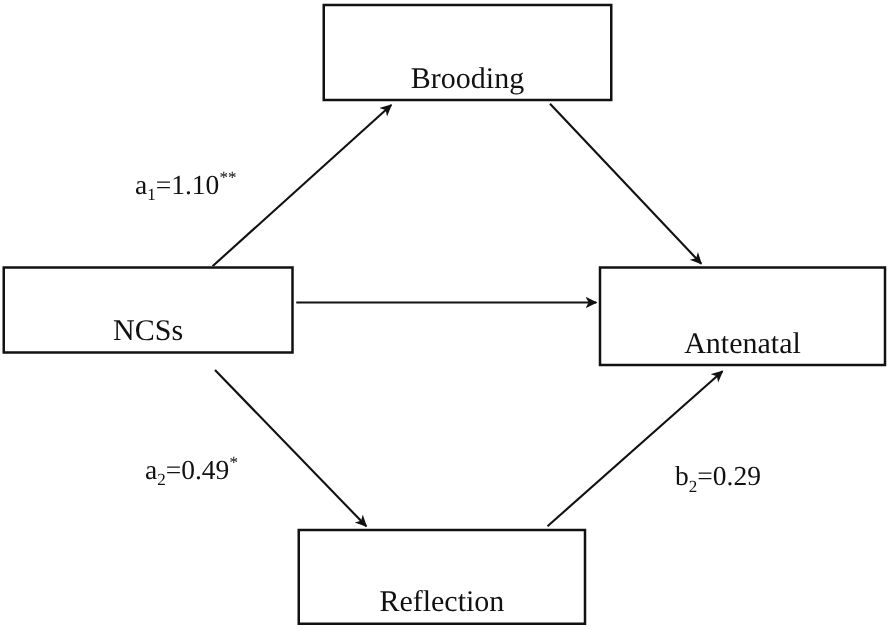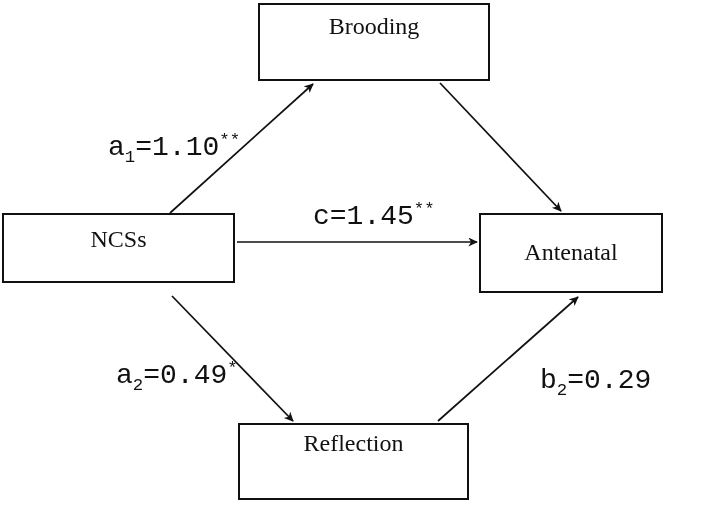--- a/index.html
+++ b/index.html
@@ -22,37 +22,36 @@
     width: 713px;
     height: 505px;
   }
   .node {
     position: absolute;
     box-sizing: border-box;
     border: 2px solid var(--ink, #111111);
     background: #ffffff;
     display: flex;
     justify-content: center;
-    align-items: flex-start;
+    align-items: flex-end;
     text-align: center;
     font-size: 24px;
     line-height: 31px;
     color: var(--ink, #111111);
   }
   .node.brooding   { left: 258px; top: 3px;   width: 232px; height: 78px; padding-top: 6px; }
   .node.ncss       { left: 2px;   top: 213px; width: 233px; height: 70px; padding-top: 9px; }
-  .node.antenatal  { left: 479px; top: 213px; width: 184px; height: 80px; padding-top: 22px; }
+  .node.antenatal  { left: 479px; top: 213px; width: 230px; height: 80px; padding-top: 22px; }
   .node.reflection { left: 238px; top: 423px; width: 231px; height: 77px; padding-top: 3px; }
   .plabel {
     position: absolute;
-    font-size: 28px;
+    font-size: 22px;
     line-height: 24px;
     white-space: nowrap;
     color: var(--ink, #111111);
-    font-family: Liberation Mono, monospace;
   }
   .plabel sub { font-size: 0.62em; line-height: 0; }
   .plabel sup { font-size: 0.62em; line-height: 0; }
   .plabel.a1 { left: 108px; top: 136px; }
   .plabel.b1 { left: 533px; top: 131px; }
   .plabel.c  { left: 313px; top: 205px; }
   .plabel.cp { left: 310px; top: 257px; }
   .plabel.a2 { left: 116px; top: 364px; }
   .plabel.b2 { left: 540px; top: 369px; }
 </style>
@@ -88,20 +87,19 @@
     </span>
   </div>
 
   <div class="node reflection">
     <span>Reflection</span>
   </div>
 
   <span class="plabel a1"><span>a</span><sub>1</sub><span>=1.10</span><sup>**</sup></span>
 
 
-  <span class="plabel c"><span>c</span><span>=1.45</span><sup>**</sup></span>
 
 
   <span class="plabel a2"><span>a</span><sub>2</sub><span>=0.49</span><sup>*</sup></span>
 
   <span class="plabel b2"><span>b</span><sub>2</sub><span>=0.29</span><sup></sup></span>
 
 </div>
 
 </body></html>

